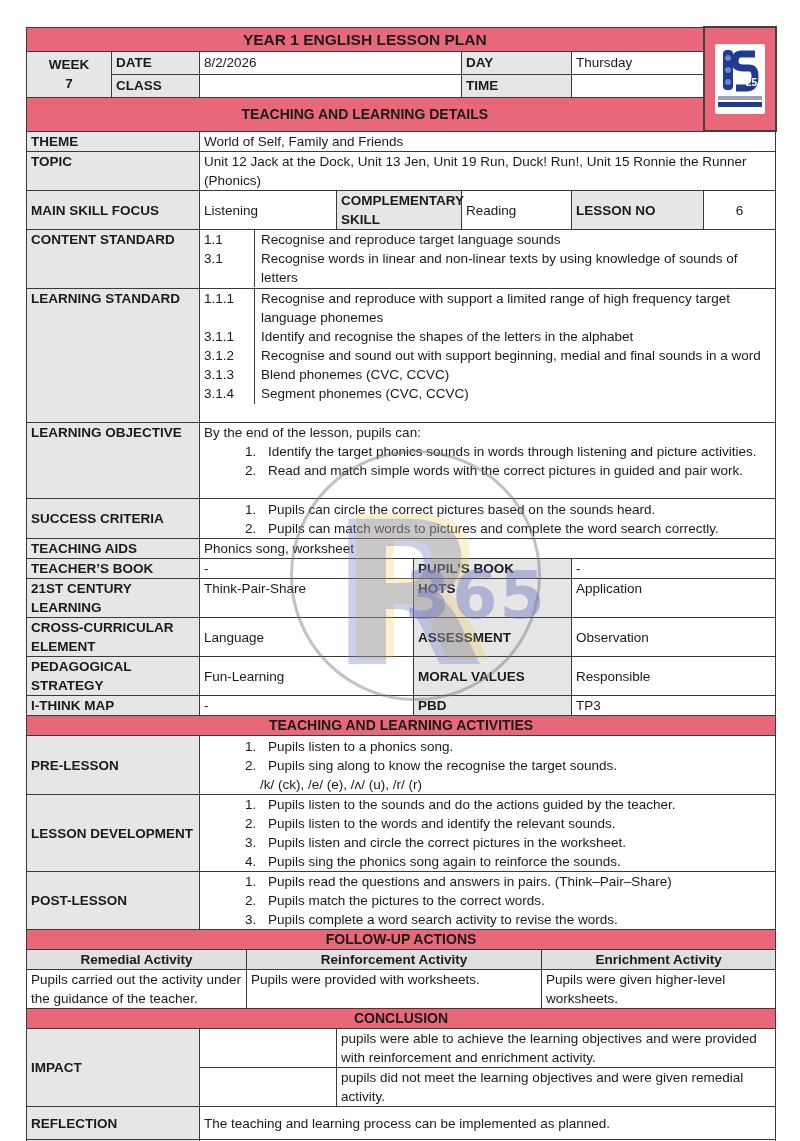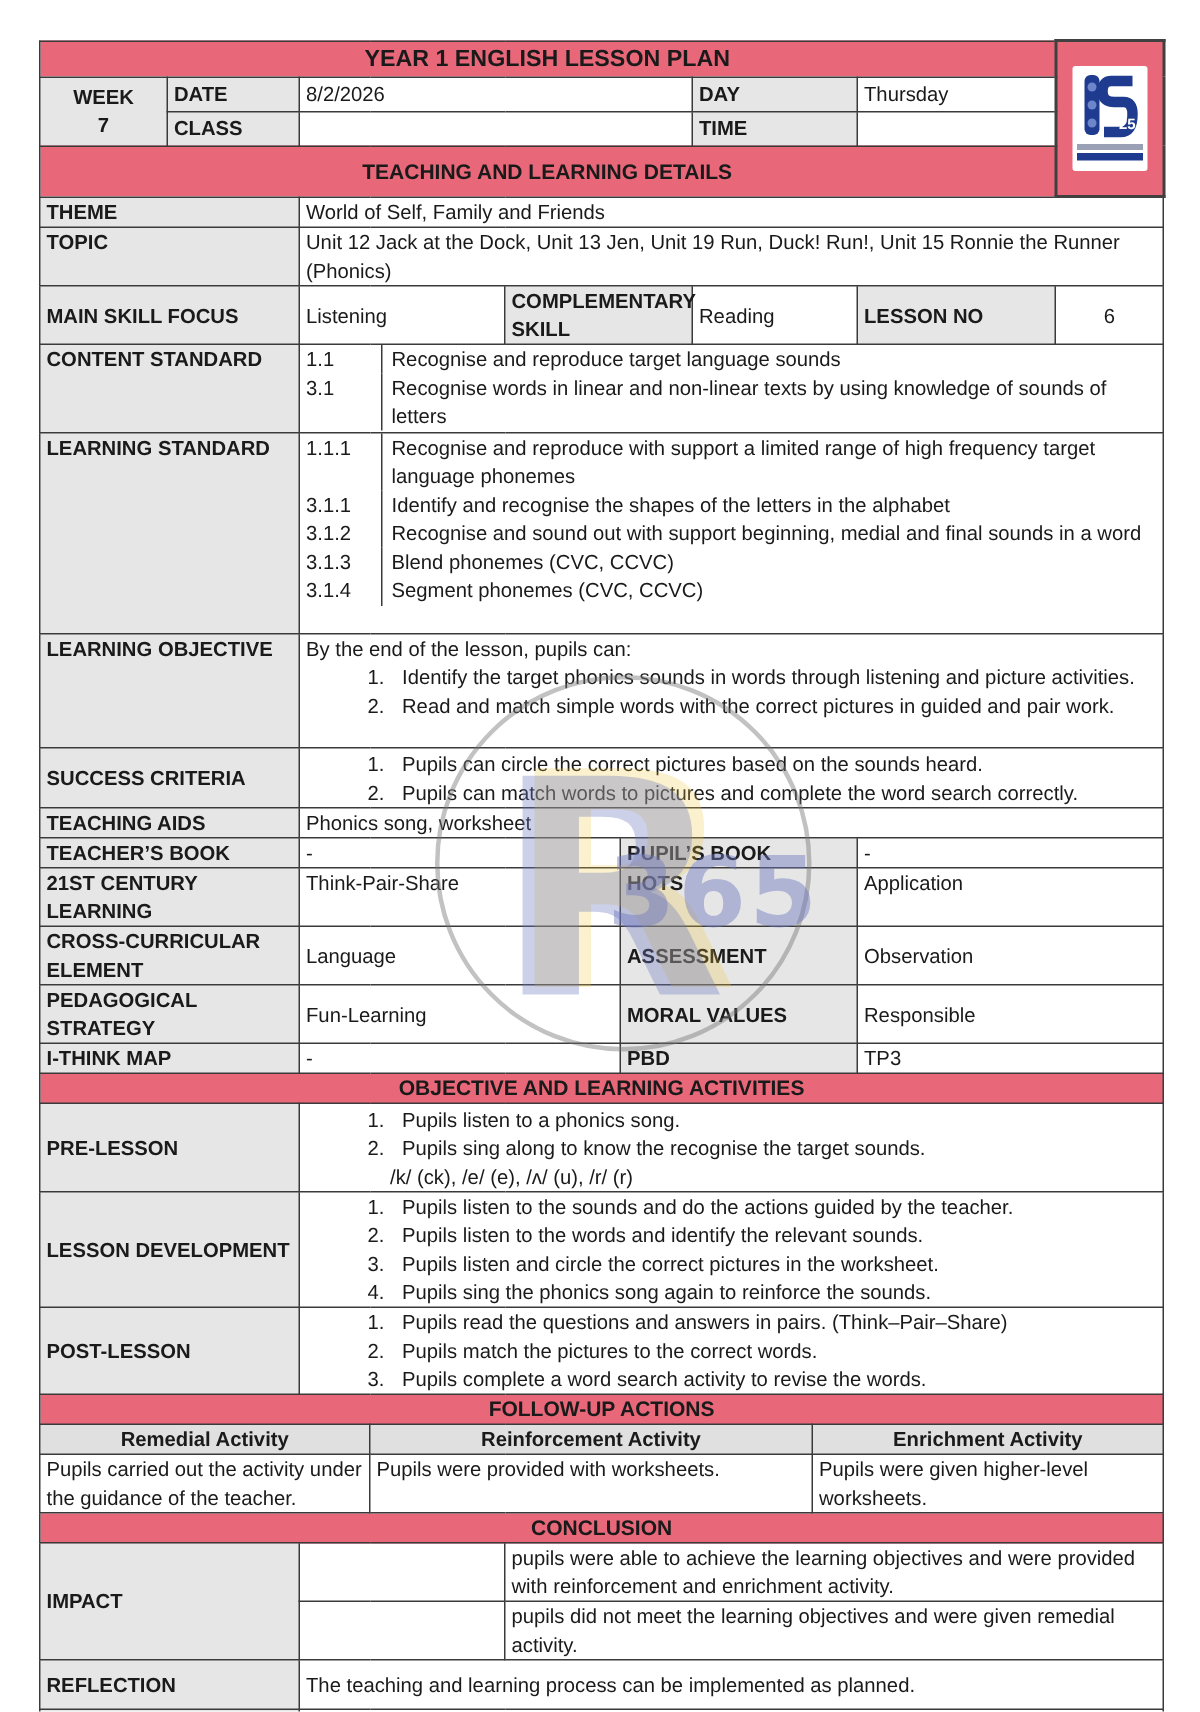--- a/index.html
+++ b/index.html
@@ -212,21 +212,21 @@
     <td colspan="3">Responsible</td>
   </tr>
   <tr style="height:19px">
     <td colspan="2" class="lbl">I-THINK MAP</td>
     <td colspan="3">-</td>
     <td colspan="3" class="lbl">PBD</td>
     <td colspan="3">TP3</td>
   </tr>
 
   <tr style="height:20px">
-    <td colspan="11" class="pink">OBJECTIVE AND LEARNING ACTIVITIES</td>
+    <td colspan="11" class="pink">TEACHING AND LEARNING ACTIVITIES</td>
   </tr>
   <tr style="height:59px">
     <td colspan="2" class="lbl">PRE-LESSON</td>
     <td colspan="9">
       <ol class="items">
         <li>Pupils listen to a phonics song.</li>
         <li>Pupils sing along to know the recognise the target sounds.</li>
       </ol>
       <div class="sounds">/k/ (ck), /e/ (e), /ʌ/ (u), /r/ (r)</div>
     </td>

